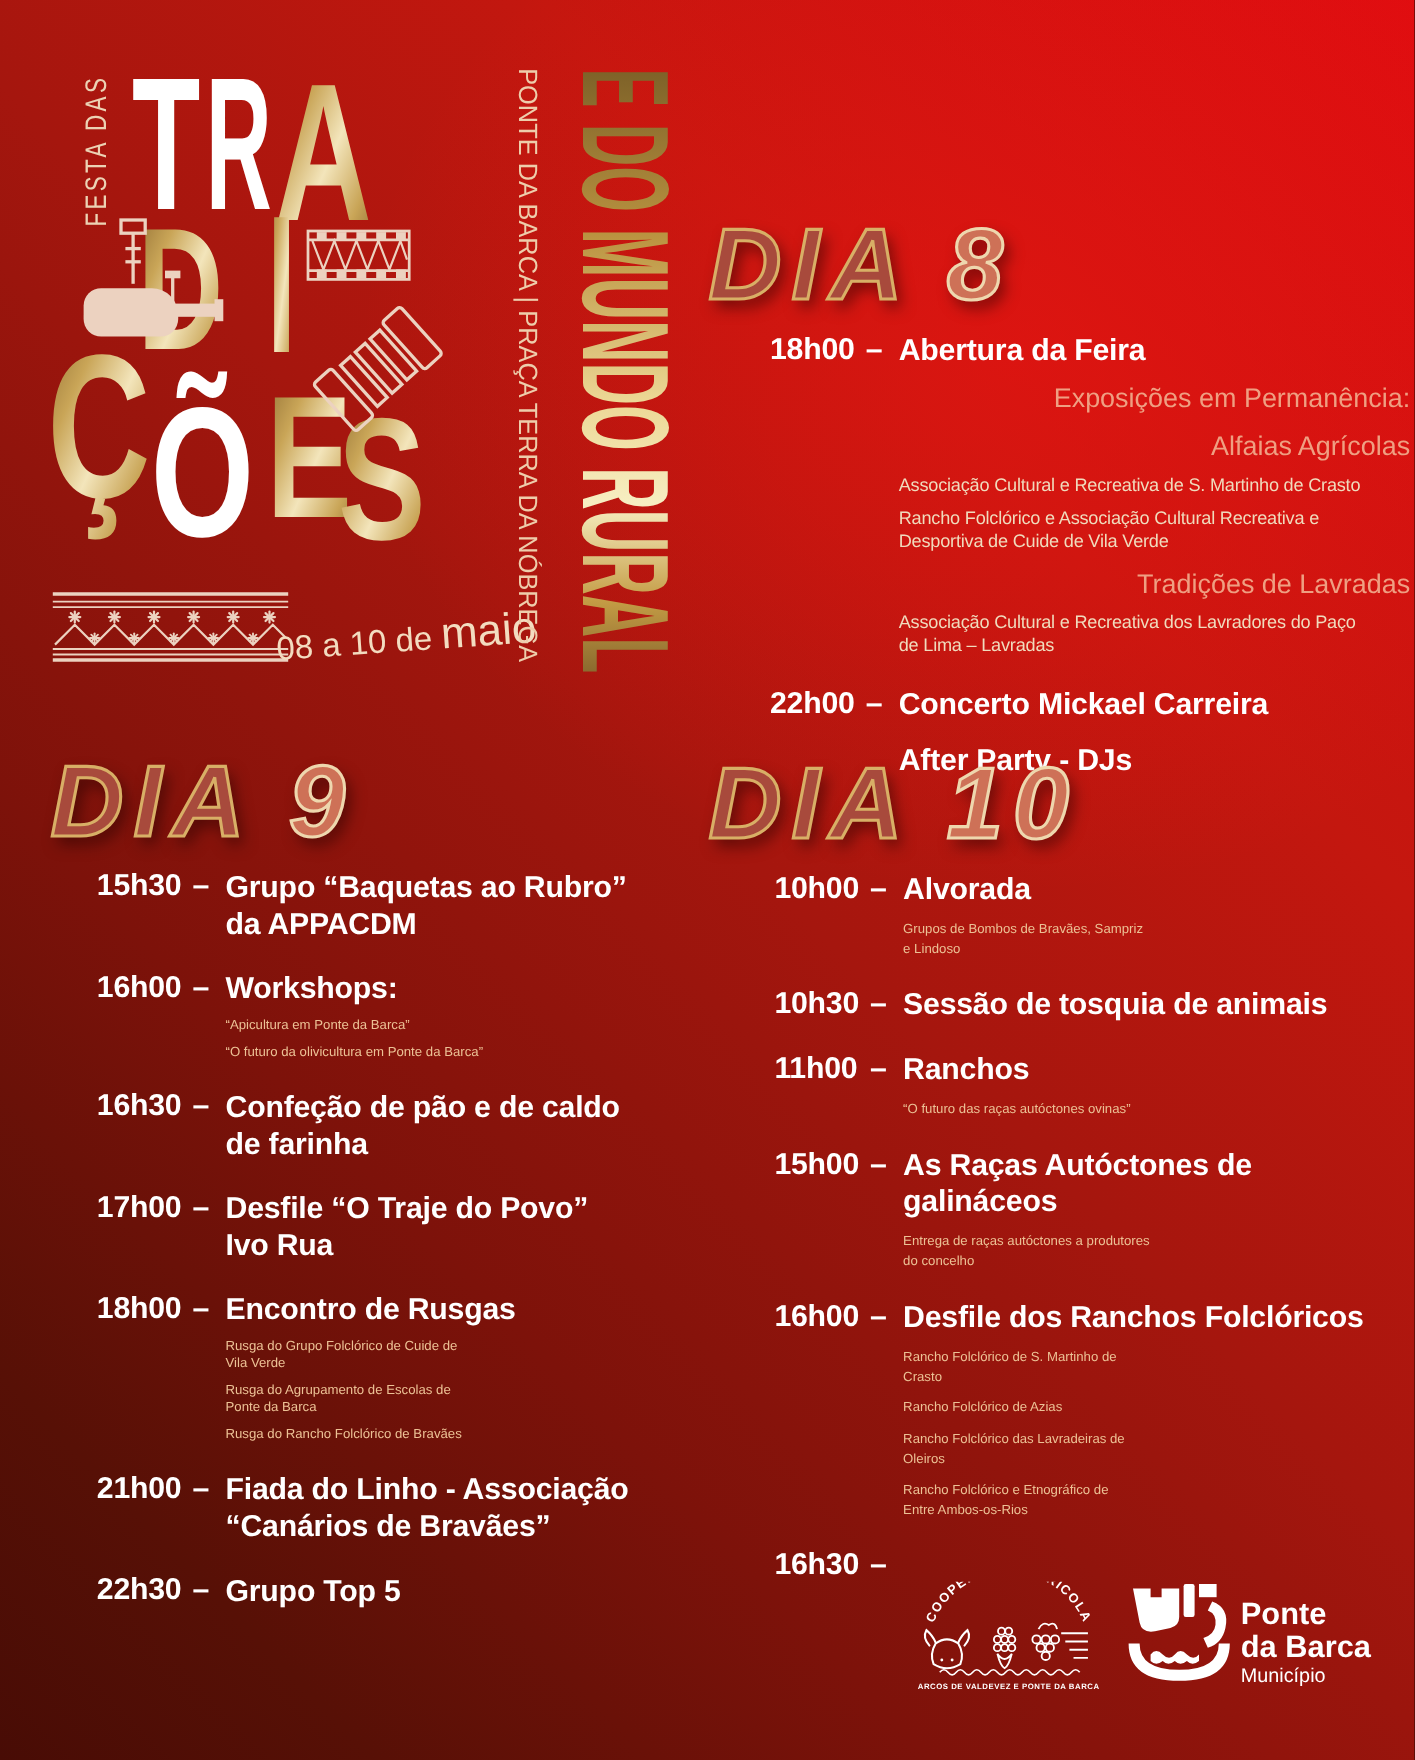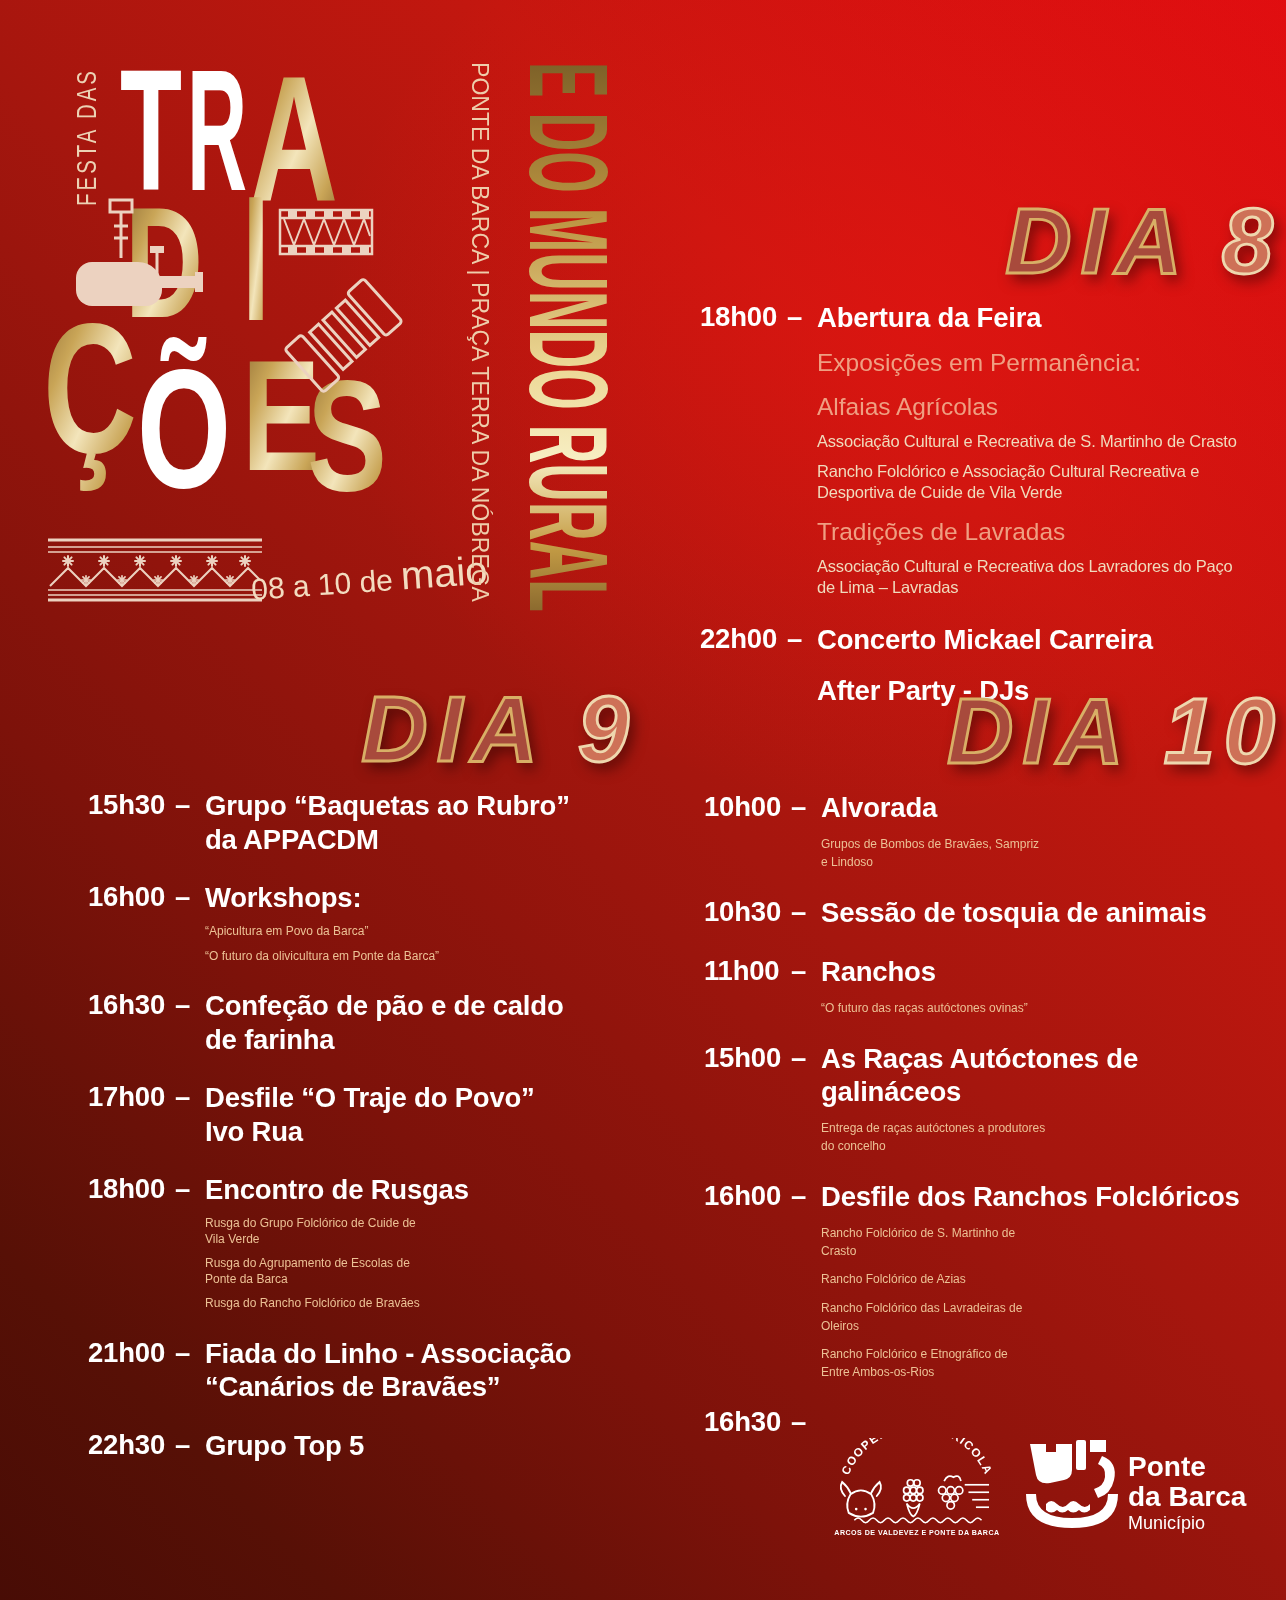--- a/index.html
+++ b/index.html
@@ -21,38 +21,37 @@
   .day--8{left:630px;top:198px;width:652px;}
   .day--9{left:40px;top:686px;width:598px;}
   .day--10{left:630px;top:688px;width:654px;}
 
   .day-title{
     font-size:92px;font-weight:bold;font-style:italic;line-height:.95;
     letter-spacing:9px;margin:0 0 16px 14px;
     color:#a84a3c;-webkit-text-stroke:2.8px #d8af66;
     text-shadow:5px 7px 14px rgba(30,0,0,.55);
     white-space:nowrap;
-    text-align:right;
   }
   .day--9 .day-title{margin-left:6px;}
   .day-title .num{color:#ce7157;-webkit-text-stroke:2.8px #eed7ae;}
 
   .ev{display:flex;margin-bottom:25px;}
   .day--8 .ev-wrap{padding-left:70px;}
   .day--9 .ev-wrap{padding-left:48px;}
   .day--10 .ev-wrap{padding-left:74px;}
   .ev-time{flex:0 0 auto;min-width:77px;font-weight:bold;font-size:27.5px;color:#fff;
            letter-spacing:-.2px;margin-right:10px;line-height:1.18;}
   .ev-dash{flex:0 0 auto;min-width:16px;font-weight:bold;font-size:27.5px;color:#fff;
            margin-right:14px;line-height:1.18;}
   .ev-body{flex:1 1 auto;min-width:0;}
   .ev-title{font-weight:bold;font-size:27.5px;color:#fff;letter-spacing:-.2px;
             line-height:1.22;white-space:pre-line;}
   .ev-sub{white-space:pre-line;}
-  .ev-sub--head{font-size:24.5px;color:#ef9f82;margin-top:13px;line-height:1.25;}
+  .ev-sub--head{font-size:24.5px;color:#ef9f82;margin-top:13px;line-height:1.25;text-align:right;}
   .ev-sub--org{font-size:16.5px;color:#f0dbbd;margin-top:9px;line-height:1.28;letter-spacing:-.2px;}
   .ev-sub--desc{font-size:12px;color:#ecc195;margin-top:9px;line-height:1.3;}
   .day--10 .ev-sub--desc{line-height:1.52;margin-top:10px;}
   .ev--notime{margin-top:-8px;}
 
   
   #footer-logos{position:absolute;left:828px;top:1432px;width:420px;height:150px;}
   #coop-logo{position:absolute;left:0;top:6px;}
   #municipio-logo{position:absolute;left:188px;top:0;}
 </style>
@@ -213,21 +212,21 @@
           <div class="ev-body">
             <div class="ev-title">Grupo “Baquetas ao Rubro”
 da APPACDM</div>
           </div>
         </div>
         <div class="ev">
           <span class="ev-time">16h00</span>
           <span class="ev-dash">–</span>
           <div class="ev-body">
             <div class="ev-title">Workshops:</div>
-            <div class="ev-sub ev-sub--desc">“Apicultura em Povo da Barca”</div>
+            <div class="ev-sub ev-sub--desc">“Apicultura em Ponte da Barca”</div>
             <div class="ev-sub ev-sub--desc">“O futuro da olivicultura em Ponte da Barca”</div>
           </div>
         </div>
         <div class="ev">
           <span class="ev-time">16h30</span>
           <span class="ev-dash">–</span>
           <div class="ev-body">
             <div class="ev-title">Confeção de pão e de caldo
 de farinha</div>
           </div>

